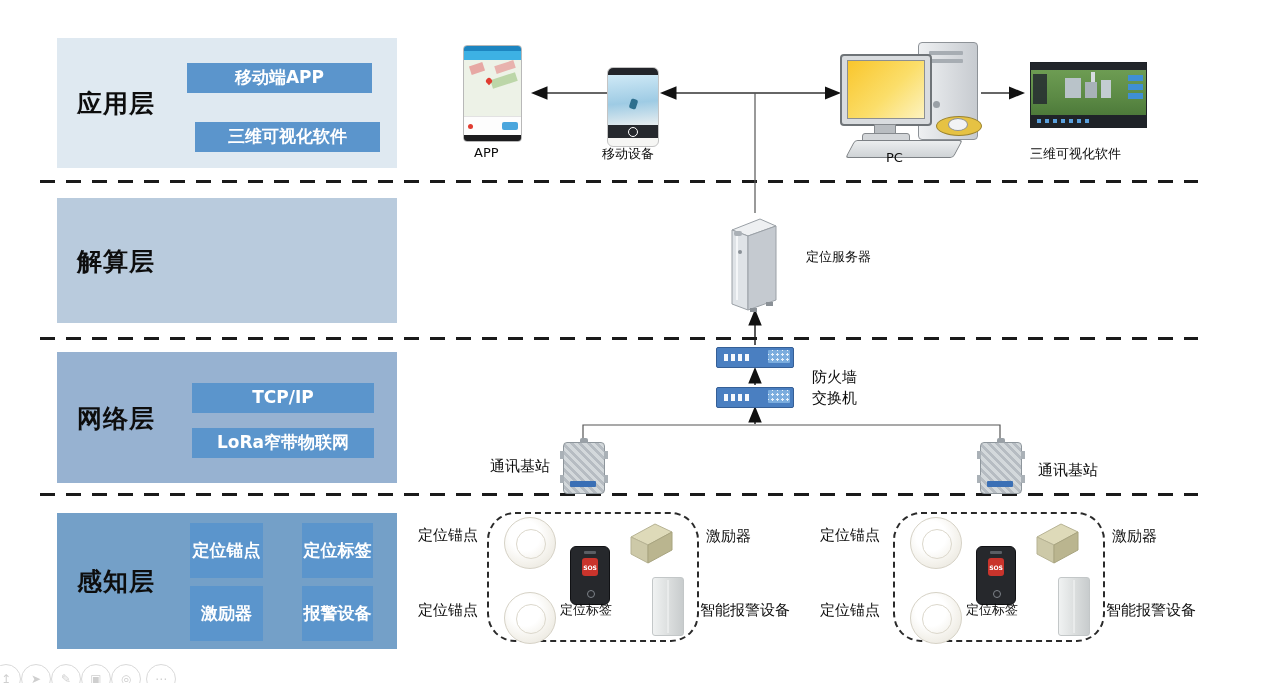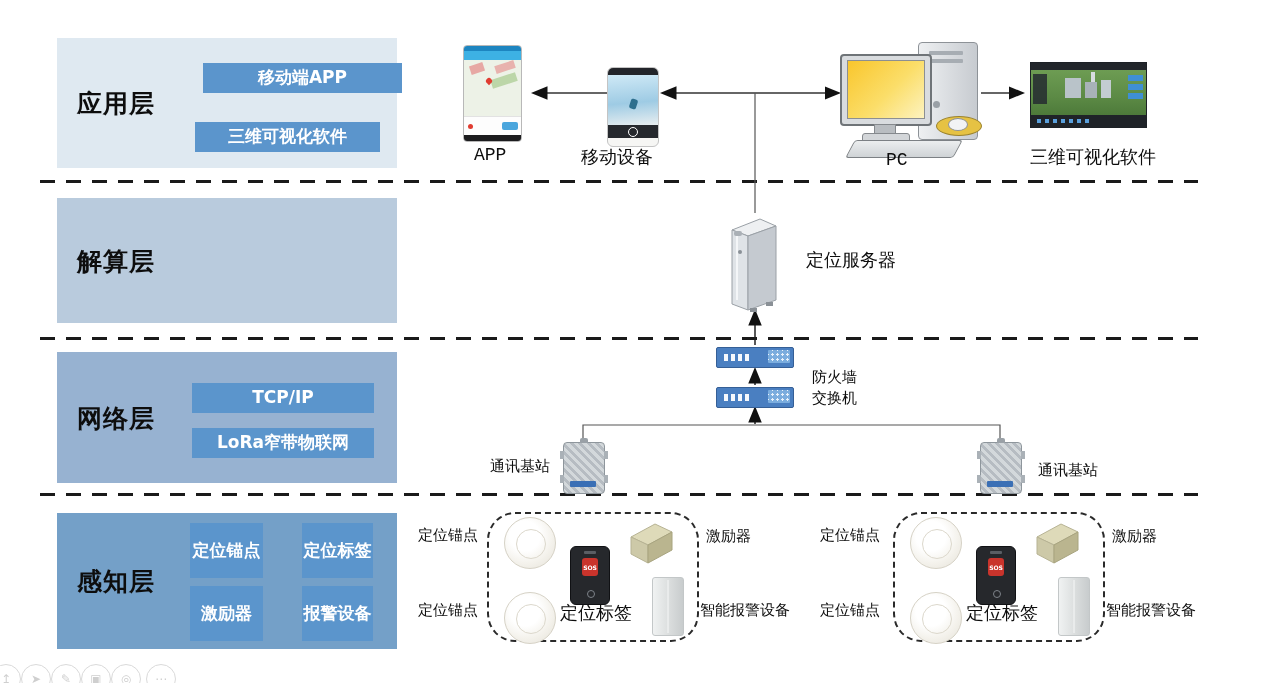--- a/index.html
+++ b/index.html
@@ -10,21 +10,21 @@
   .layer-box{position:absolute;left:57px;width:340px;}
   .layer-title{position:absolute;left:20px;top:50%;transform:translateY(-50%);
                font-size:25px;font-weight:bold;letter-spacing:1px;color:#0d0d0d;}
   .pill{position:absolute;background:#5b95cc;color:#fff;font-weight:bold;font-size:17px;
         display:flex;align-items:center;justify-content:center;text-align:center;line-height:1.25;}
   
   .sep{position:absolute;left:40px;width:1158px;height:3px;
        background:repeating-linear-gradient(90deg,#1a1a1a 0 15px,transparent 15px 26px);}
   
   .lbl{position:absolute;font-size:15px;color:#0d0d0d;white-space:nowrap;}
-  .lbl-lg{font-size:18px;font-family:Liberation Mono, monospace;}
+  .lbl-lg{font-size:13px;}
   
   #wires{position:absolute;left:0;top:0;pointer-events:none;}
   
   .phone-app{position:absolute;width:57px;height:95px;background:#fff;border:1px solid #b8b8b8;border-radius:4px;overflow:hidden;}
   .phone-app .bar{height:5px;background:#1d85c0;}
   .phone-app .hdr{height:9px;background:#3db1e4;}
   .phone-app .map{position:relative;height:56px;background:#edf2e7;}
   .phone-app .blk1{position:absolute;left:6px;top:4px;width:14px;height:9px;background:#e7a8a4;transform:rotate(-18deg);}
   .phone-app .blk2{position:absolute;right:6px;top:3px;width:20px;height:8px;background:#e8b2ad;transform:rotate(-18deg);}
   .phone-app .blk3{position:absolute;right:4px;top:16px;width:26px;height:9px;background:#bcd6a8;transform:rotate(-18deg);}
@@ -97,21 +97,21 @@
 <body>
 
 <div id="canvas">
 
   <div class="sep" style="top:180px"></div>
   <div class="sep" style="top:337px"></div>
   <div class="sep" style="top:493px"></div>
 
   <div class="layer-box" style="top:38px;height:130px;background:#dfe9f1">
     <div class="layer-title">应用层</div>
-    <div class="pill" style="left:146px;top:25px;width:199px;height:30px">移动端APP</div>
+    <div class="pill" style="left:130px;top:25px;width:185px;height:30px">移动端APP</div>
     <div class="pill" style="left:138px;top:84px;width:185px;height:30px">三维可视化软件</div>
   </div>
 
   <div class="layer-box" style="top:198px;height:125px;background:#b9cbdd">
     <div class="layer-title">解算层</div>
   </div>
 
   <div class="layer-box" style="top:352px;height:131px;background:#97b2d1">
     <div class="layer-title">网络层</div>
     <div class="pill" style="left:135px;top:76px;width:182px;height:30px">LoRa窄带物联网</div>
@@ -161,21 +161,21 @@
 
   <div class="phone2" style="left:607px;top:67px">
     <div class="top"></div>
     <div class="shot">
         <div class="skier"></div>
       </div>
     <div class="cam">
         <div class="shutter"></div>
       </div>
   </div>
-  <div class="lbl lbl-lg" style="left:581px;top:145px">移动设备</div>
+  <div class="lbl lbl-lg" style="left:602px;top:145px">移动设备</div>
 
   <div class="pc" style="left:840px;top:40px">
     <div class="tower">
         <div class="slot" style="top:8px"></div>
         <div class="slot" style="top:16px"></div>
         <div class="led"></div>
       </div>
     <div class="mon">
         <div class="scr"></div>
       </div>

